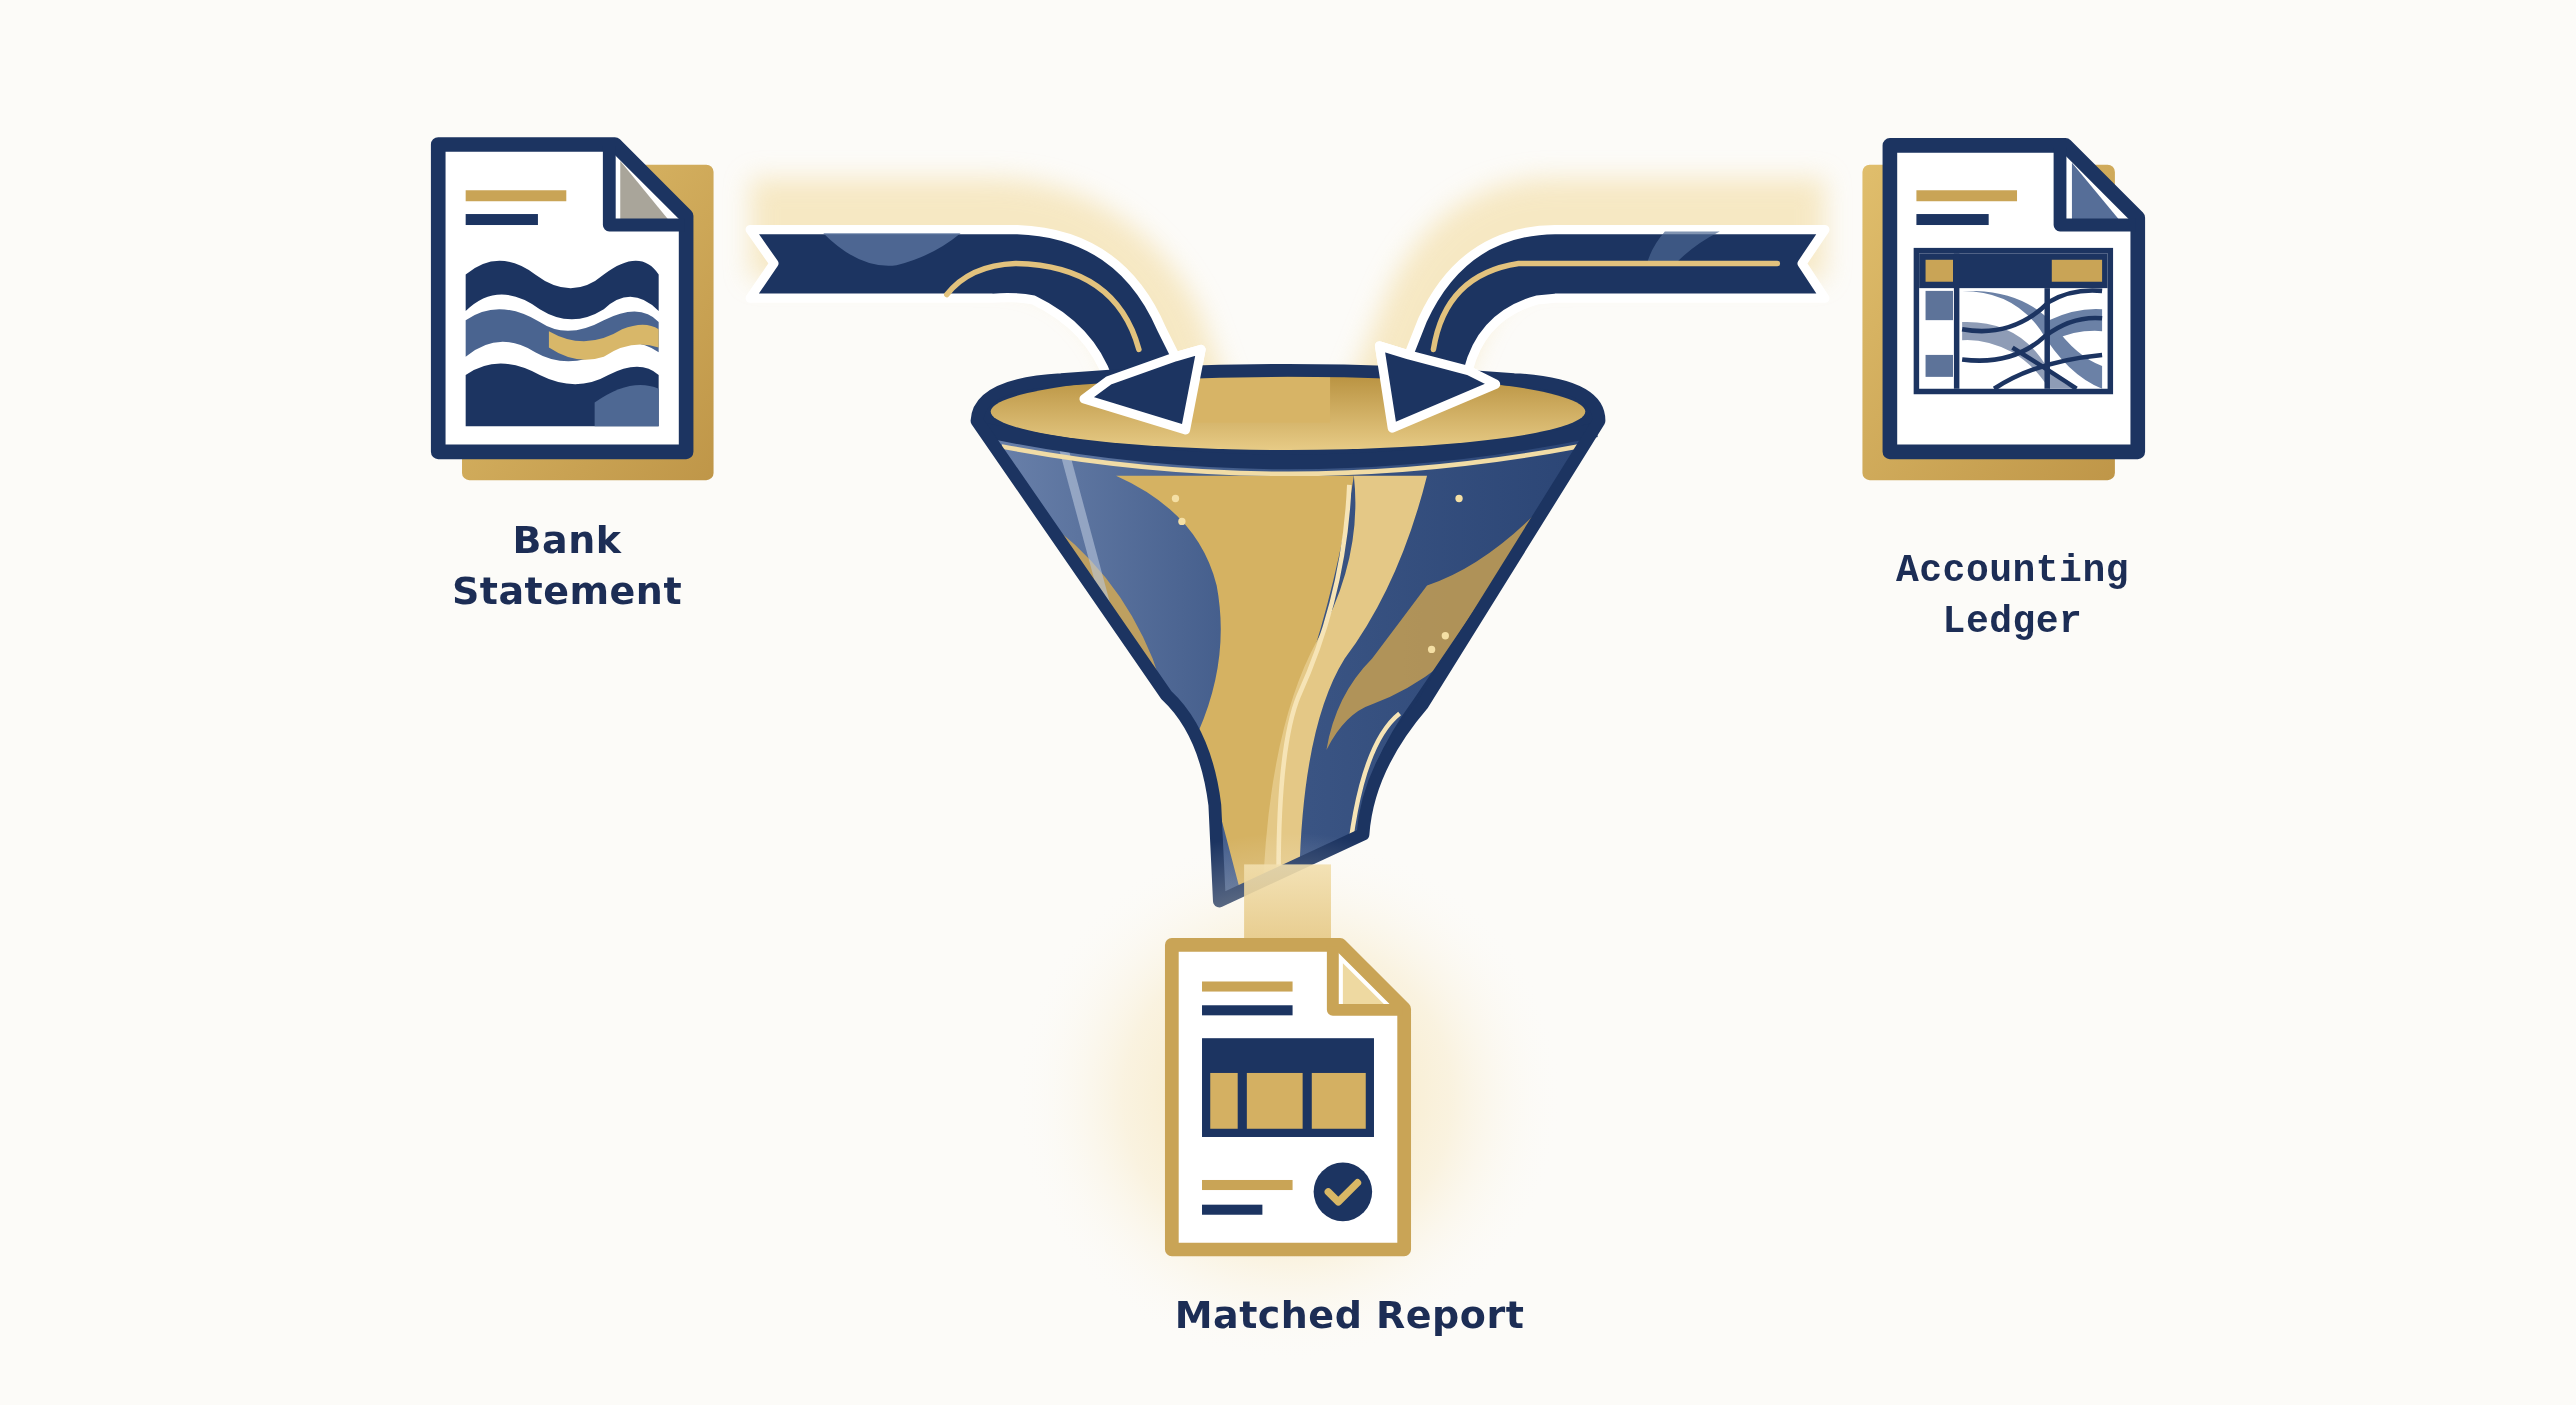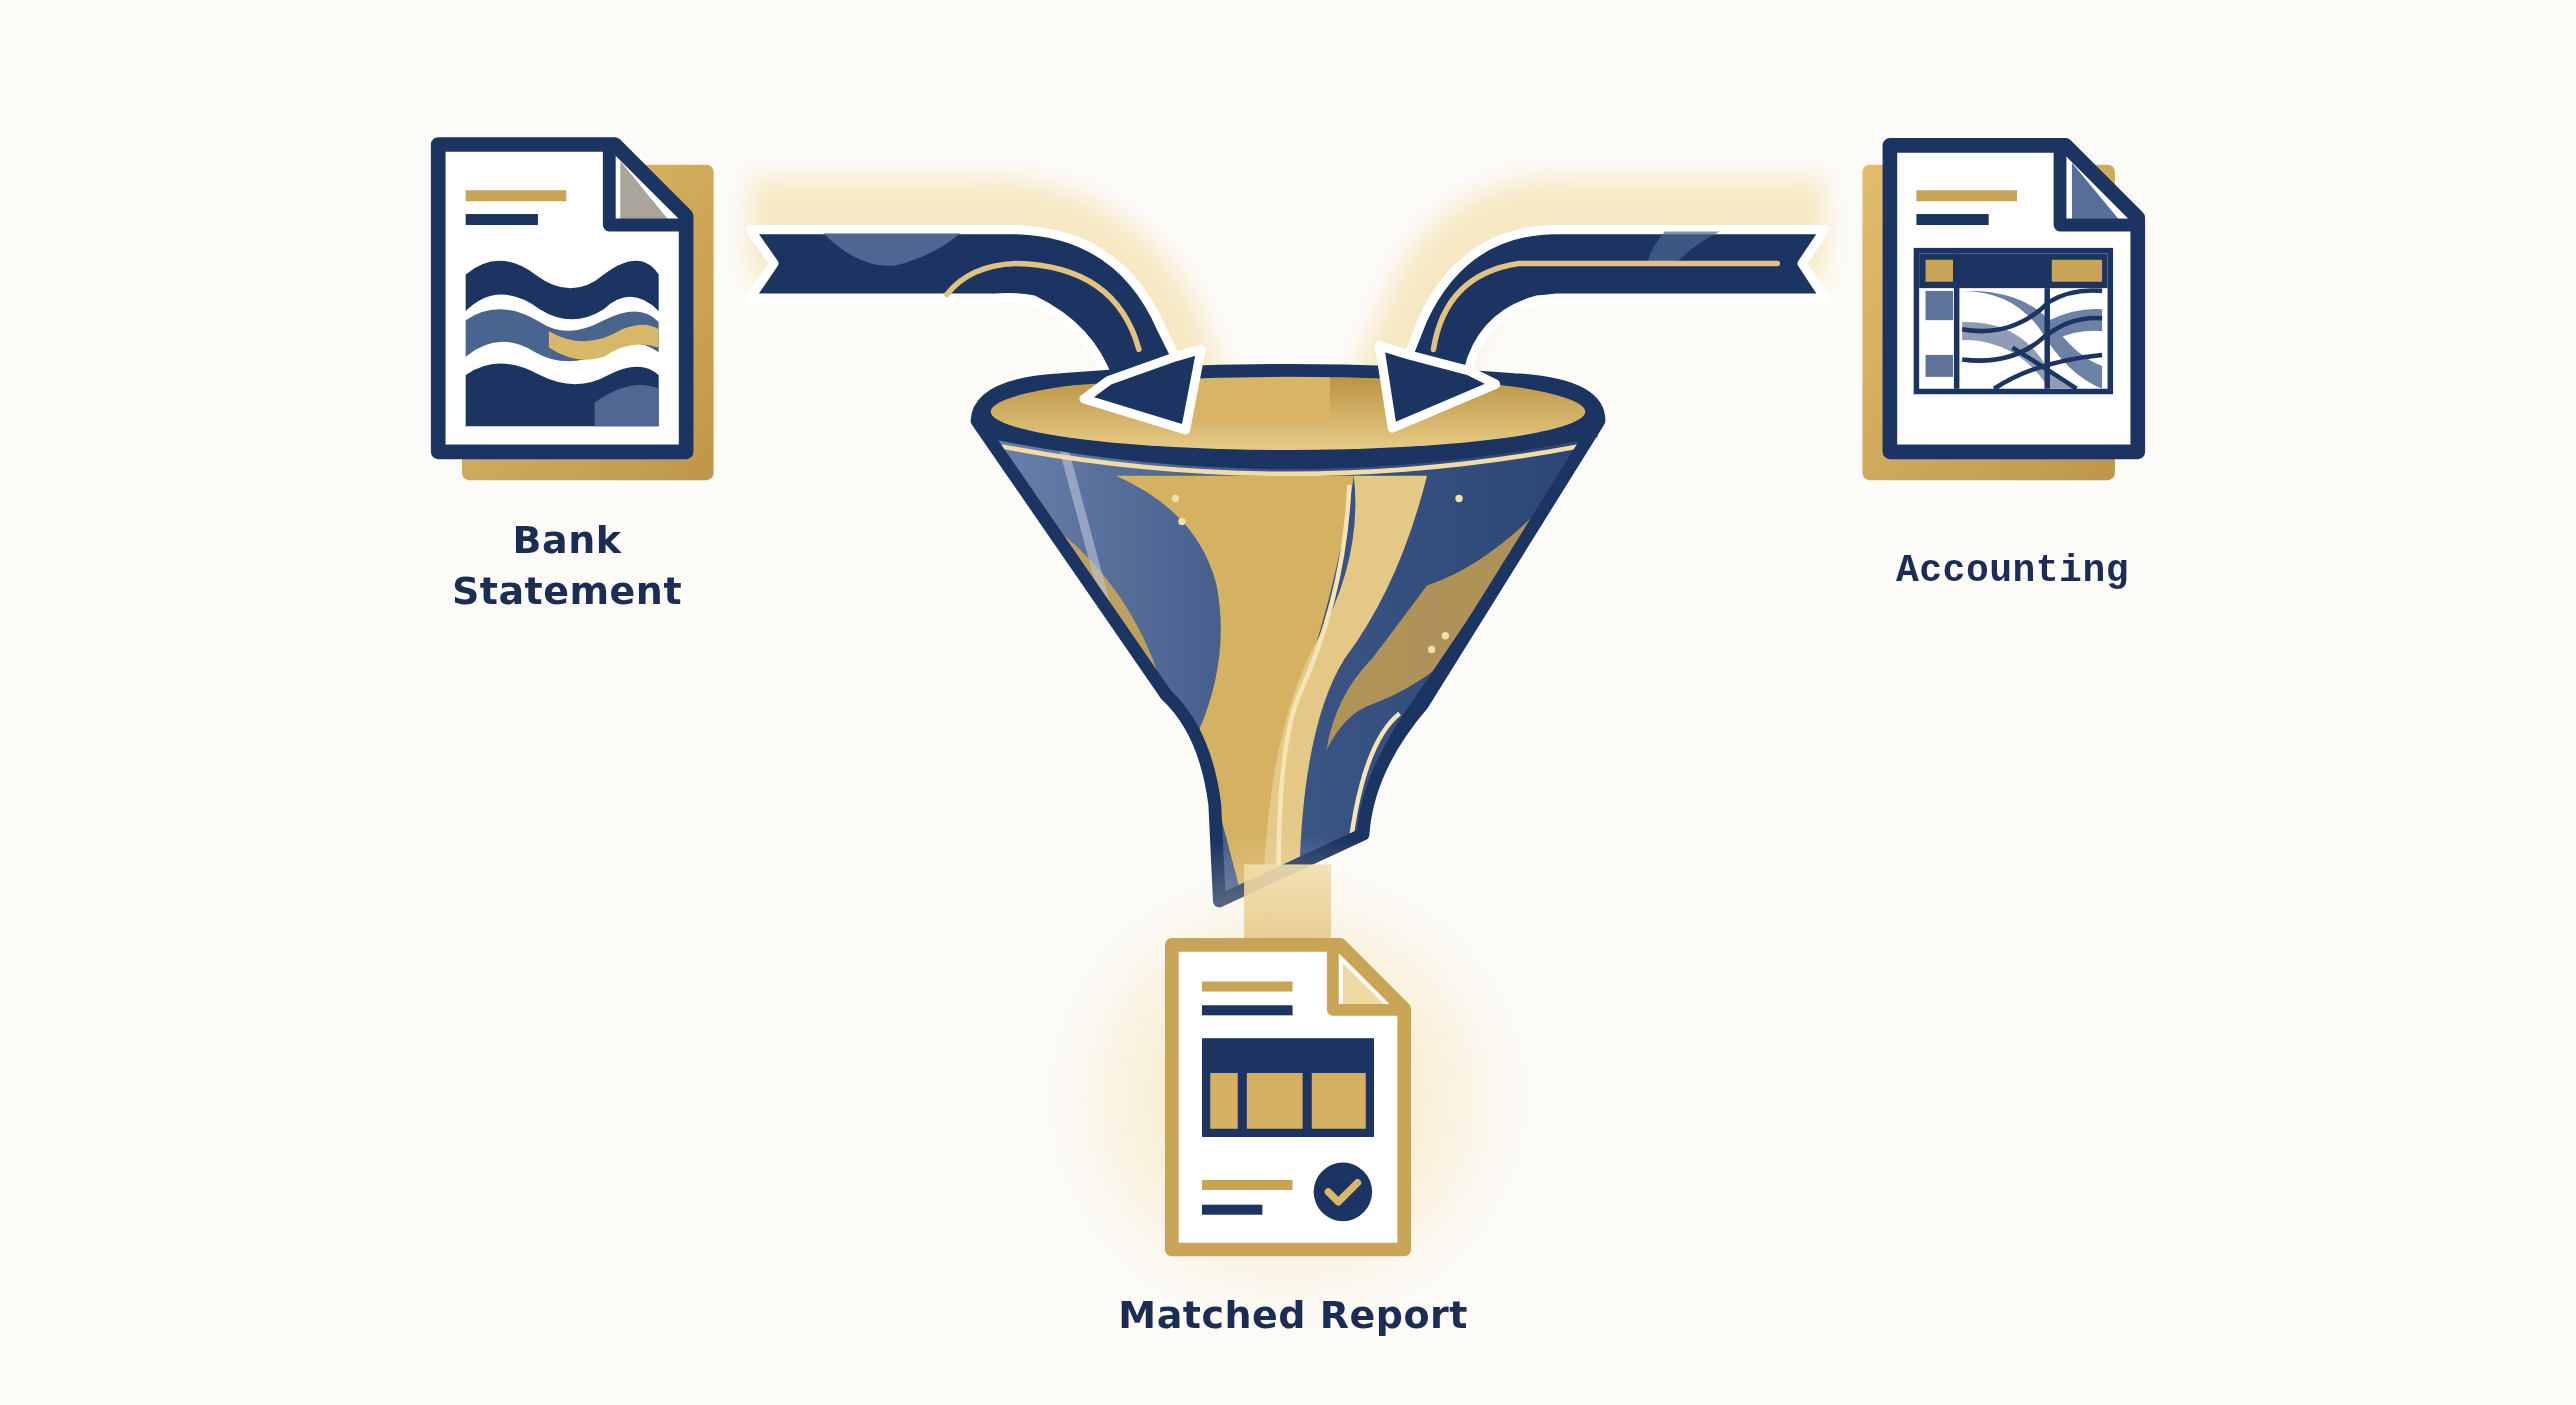--- a/index.html
+++ b/index.html
@@ -11,21 +11,21 @@
   }
   .stage { position: absolute; inset: 0; }
   svg.art { position: absolute; left: 0; top: 0; width: 2576px; height: 1405px; }
   .label {
     position: absolute; text-align: center; color: #1c2d55;
     font-weight: bold; font-size: 38px; line-height: 51px; letter-spacing: 0.5px;
   }
   .label span { display: block; }
   #lbl-bank { left: 430px; top: 507px; width: 274px; margin-top: 8px; }
   #lbl-ledger { left: 1857px; top: 545px; width: 311px; font-family: Liberation Mono, monospace; }
-  #lbl-report { left: 1011px; top: 1290px; width: 457px; text-align: right; }
+  #lbl-report { left: 1121px; top: 1290px; width: 457px; }
 </style>
 </head>
 <body>
 
 <div class="stage">
 <svg class="art" viewBox="0 0 2816 1536" xmlns="http://www.w3.org/2000/svg">
   <defs>
     <radialGradient id="glowReport" cx="50%" cy="50%" r="50%">
       <stop offset="0%" stop-color="#f3dca0" stop-opacity="0.85"></stop>
       <stop offset="60%" stop-color="#f7e8c2" stop-opacity="0.45"></stop>
@@ -171,18 +171,19 @@
     </g>
   </g>
 </svg>
 
 <div class="label" id="lbl-bank">
   <span>Bank</span>
   <span>Statement</span>
 </div>
 <div class="label" id="lbl-ledger">
   <span>Accounting</span>
+  <span>Ledger</span>
 </div>
 <div class="label" id="lbl-report">
   <span>Matched Report</span>
 </div>
 </div>
 
 
 </body></html>

